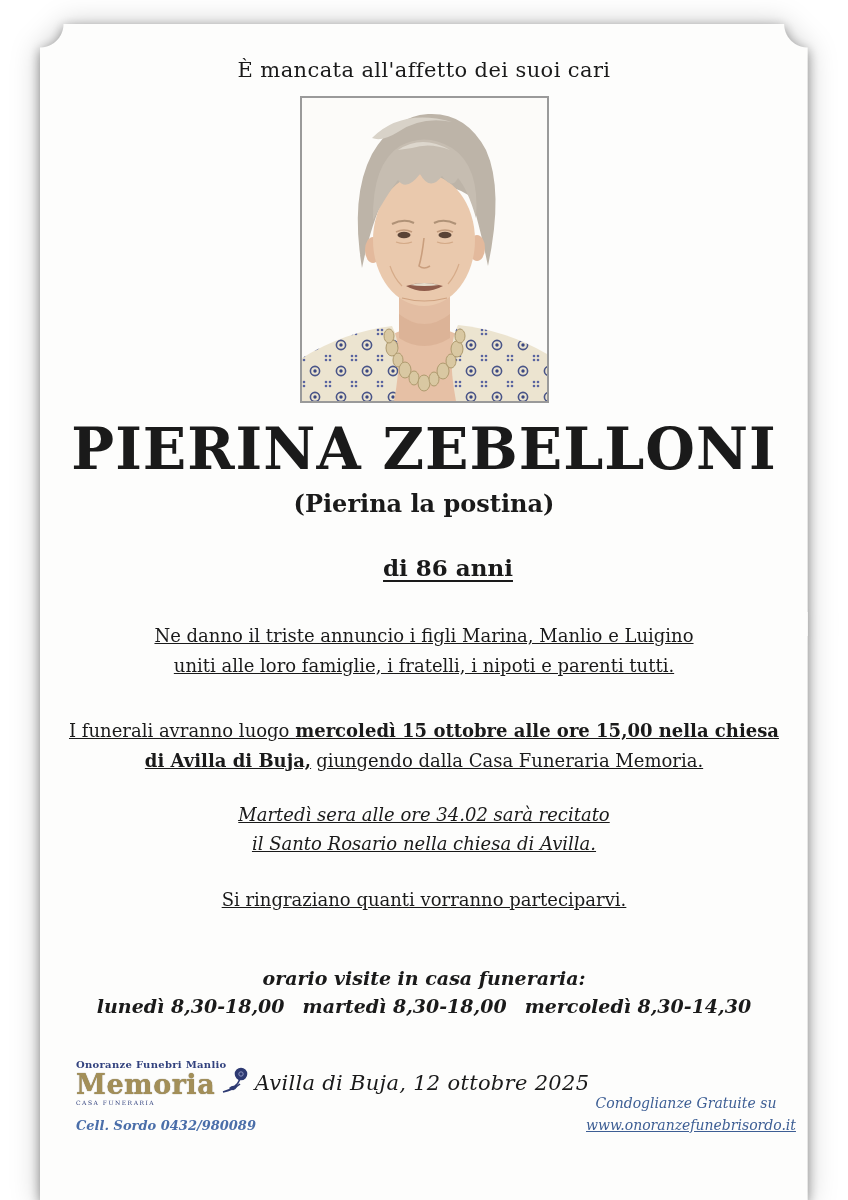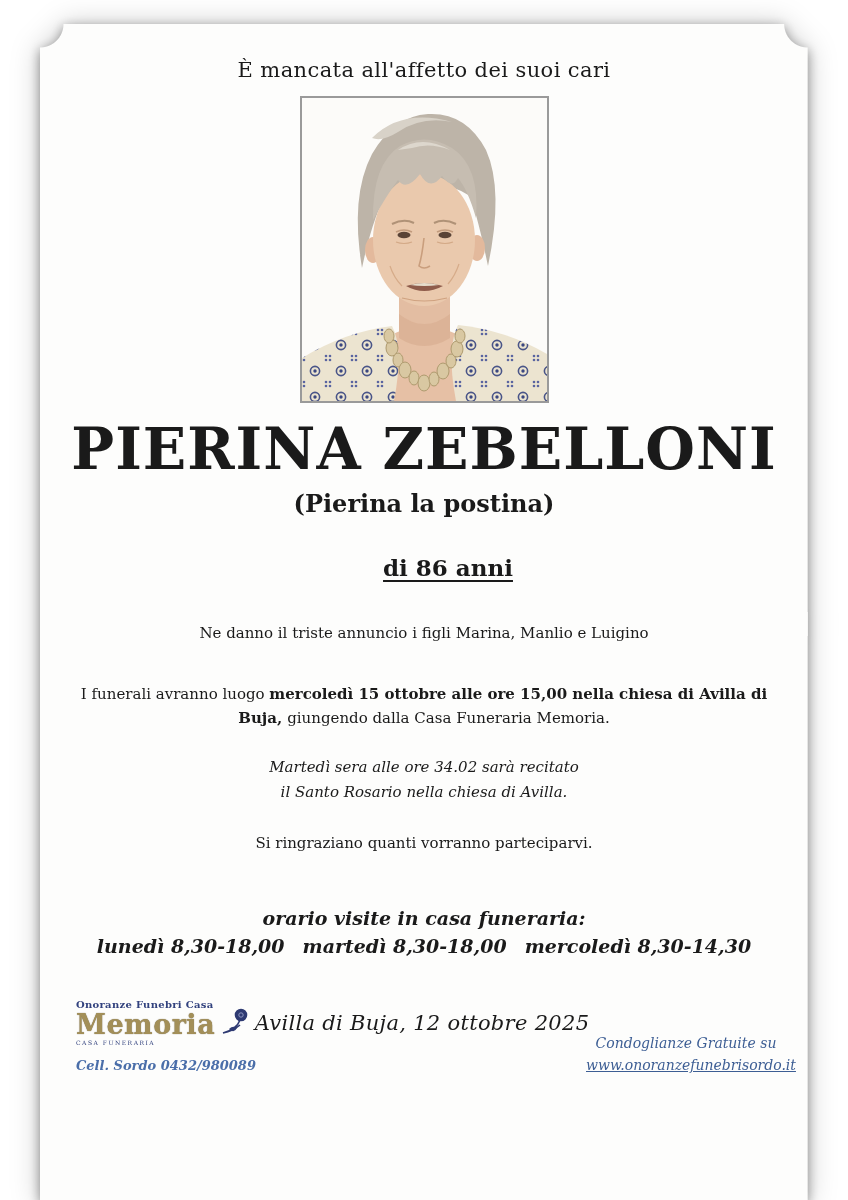--- a/index.html
+++ b/index.html
@@ -34,21 +34,21 @@
     width:245px;height:303px;margin:14px auto 0;
     border:2px solid #9a9a9a;background:#fdfdfc;overflow:hidden;
   }
   .photo-frame svg{display:block;width:100%;height:100%;}
   .name{
     font-size:57px;font-weight:bold;letter-spacing:1px;
     margin-top:16px;line-height:1.05;
   }
   .nickname{font-size:24px;font-weight:bold;margin-top:10px;}
   .age{font-size:23px;font-weight:bold;text-decoration:underline;text-underline-offset:4px;margin-top:36px;padding-left:48px;}
-  .body-text{font-size:15px;line-height:1.65;}
+  .body-text{font-size:18px;line-height:1.65;text-decoration:underline;}
   .announcement{margin-top:40px;}
   .funeral{margin:36px auto 0;width:714px;}
   .funeral .bold{font-weight:bold;}
   .funeral .suffix{margin-left:5px;}
   .rosary{font-style:italic;margin-top:24px;}
   .thanks{margin-top:26px;}
   .visiting{margin-top:52px;font-weight:bold;font-style:italic;}
   .visiting-header{font-size:19px;}
   .visiting-hours{font-size:19px;margin-top:6px;}
   .visiting-hours span{margin:0 9px;}
@@ -147,41 +147,42 @@
         </g>
       </svg>
     </div>
 
     <div class="center name">PIERINA ZEBELLONI</div>
     <div class="center nickname">(Pierina la postina)</div>
     <div class="center age">di 86 anni</div>
 
     <div class="center body-text announcement">
       <div>Ne danno il triste annuncio i figli Marina, Manlio e Luigino</div>
+      <div>uniti alle loro famiglie, i fratelli, i nipoti e parenti tutti.</div>
     </div>
 
     <div class="center body-text funeral"><span>I funerali avranno luogo </span><span class="bold">mercoledì 15 ottobre alle ore 15,00 nella chiesa di Avilla di Buja,</span><span class="suffix">giungendo dalla Casa Funeraria Memoria.</span></div>
 
     <div class="center body-text rosary">
       <div>Martedì sera alle ore 34.02 sarà recitato</div>
       <div>il Santo Rosario nella chiesa di Avilla.</div>
     </div>
 
     <div class="center body-text thanks">Si ringraziano quanti vorranno parteciparvi.</div>
 
     <div class="center visiting">
       <div class="visiting-header">orario visite in casa funeraria:</div>
       <div class="visiting-hours">
         <span>lunedì 8,30-18,00</span><span>martedì 8,30-18,00</span><span>mercoledì 8,30-14,30</span>
       </div>
     </div>
 
     <div class="footer">
       <div class="logo">
-        <div class="logo-top">Onoranze Funebri Casa</div>
+        <div class="logo-top">Onoranze Funebri Manlio</div>
         <div class="brand-row">
           <span class="brand">Memoria</span>
           <svg class="rose" width="34" height="30" viewBox="0 0 34 30" aria-hidden="true">
             <g fill="none" stroke="#2e3a72" stroke-width="1.6">
               <circle cx="24" cy="8" r="5.5" fill="#2e3a72"></circle>
               <circle cx="24" cy="8" r="2.2" stroke="#8e96c0" stroke-width="1"></circle>
               <path d="M23,13 Q20,22 6,26 Q16,24 23,18"></path>
             </g>
             <path d="M12,22 Q16,18 20,21 Q17,27 12,22 Z" fill="#2e3a72"></path>
           </svg>

